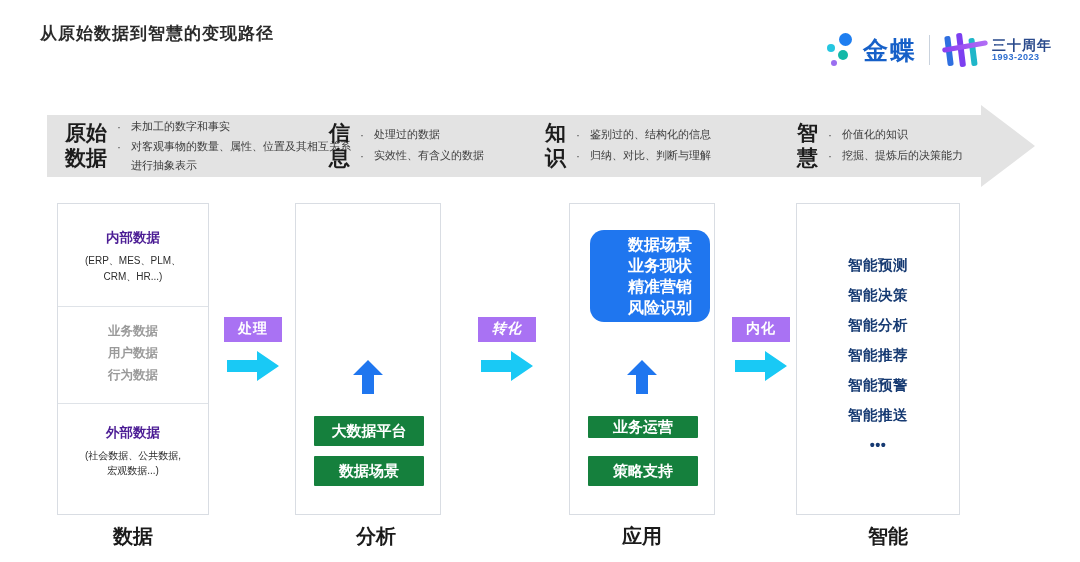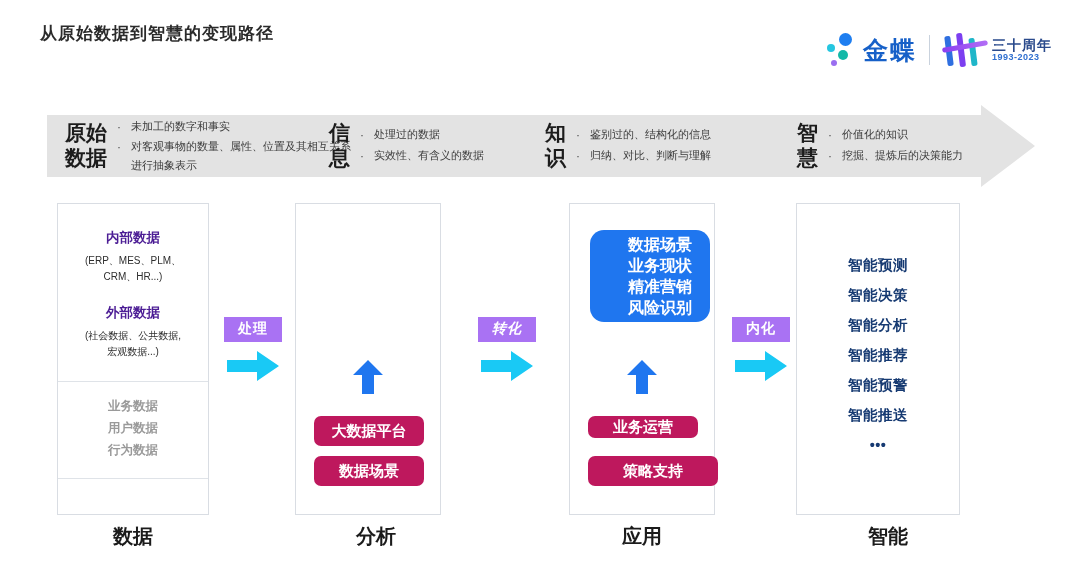--- a/index.html
+++ b/index.html
@@ -92,21 +92,21 @@
   .c1-mid div{font-size:12.5px;font-weight:bold;color:#9a9a9a;line-height:1.75;}
   .c1-bot{padding-top:20px;}
 
   
   .blue-card{
     position:absolute;border-radius:14px;background:#1f76ef;
     color:#fff;font-weight:bold;font-size:16px;line-height:1.32;
     display:flex;align-items:center;justify-content:center;text-align:center;
   }
   .blue-pill{
-    position:absolute;border-radius:7px;background:#be185d;
+    position:absolute;border-radius:1px;background:#15803d;
     color:#fff;font-weight:bold;font-size:15px;
     display:flex;align-items:center;justify-content:center;text-align:center;
   }
   .up-arrow{position:absolute;width:30px;height:34px;}
 
   #col2{left:295px;width:146px;}
   #col3{left:569px;width:146px;}
   #col4{left:796px;width:164px;}
 
   .c4-list{padding-top:46px;text-align:center;}
@@ -214,29 +214,29 @@
     </div>
   </div>
 </div>
 
 <div class="col" id="col1">
   <div class="c1-sec c1-top">
     <div class="c1-head">内部数据</div>
     <div class="c1-sub" style="white-space:pre-line">(ERP、MES、PLM、
 CRM、HR...)</div>
   </div>
+  <div class="c1-sec c1-mid">
+    <div>业务数据</div>
+    <div>用户数据</div>
+    <div>行为数据</div>
+  </div>
   <div class="c1-sec c1-bot">
     <div class="c1-head">外部数据</div>
     <div class="c1-sub" style="white-space:pre-line">(社会数据、公共数据,
 宏观数据...)</div>
-  </div>
-  <div class="c1-sec c1-mid">
-    <div>业务数据</div>
-    <div>用户数据</div>
-    <div>行为数据</div>
   </div>
 </div>
 <div class="col-label" style="left:57px;width:152px;">数据</div>
 
 <div class="conn" style="left:224px;top:317px;">
   <div class="conn-badge">处理</div>
   <div class="conn-arrow">
     <svg width="52" height="30" viewBox="0 0 52 30">
         <polygon points="0,9 30,9 30,0 52,15 30,30 30,21 0,21" fill="#19c9f5"></polygon>
       </svg>
@@ -267,21 +267,21 @@
   <div class="blue-card" style="left:20px;top:26px;width:100px;height:92px;white-space:pre-line;padding-left:20px;">数据场景
 业务现状
 精准营销
 风险识别</div>
   <div class="up-arrow" style="left:57px;top:156px;">
     <svg width="30" height="34" viewBox="0 0 30 34">
         <polygon points="15,0 30,15 21,15 21,34 9,34 9,15 0,15" fill="#1f76ef"></polygon>
       </svg>
   </div>
   <div class="blue-pill" style="left:18px;top:212px;width:110px;height:22px;">业务运营</div>
-  <div class="blue-pill" style="left:18px;top:252px;width:130px;height:30px;text-align:center;">策略支持</div>
+  <div class="blue-pill" style="left:18px;top:252px;width:110px;height:30px;text-align:center;">策略支持</div>
 </div>
 <div class="col-label" style="left:569px;width:146px;">应用</div>
 
 <div class="conn" style="left:732px;top:317px;">
   <div class="conn-badge">内化</div>
   <div class="conn-arrow">
     <svg width="52" height="30" viewBox="0 0 52 30">
         <polygon points="0,9 30,9 30,0 52,15 30,30 30,21 0,21" fill="#19c9f5"></polygon>
       </svg>
   </div>

